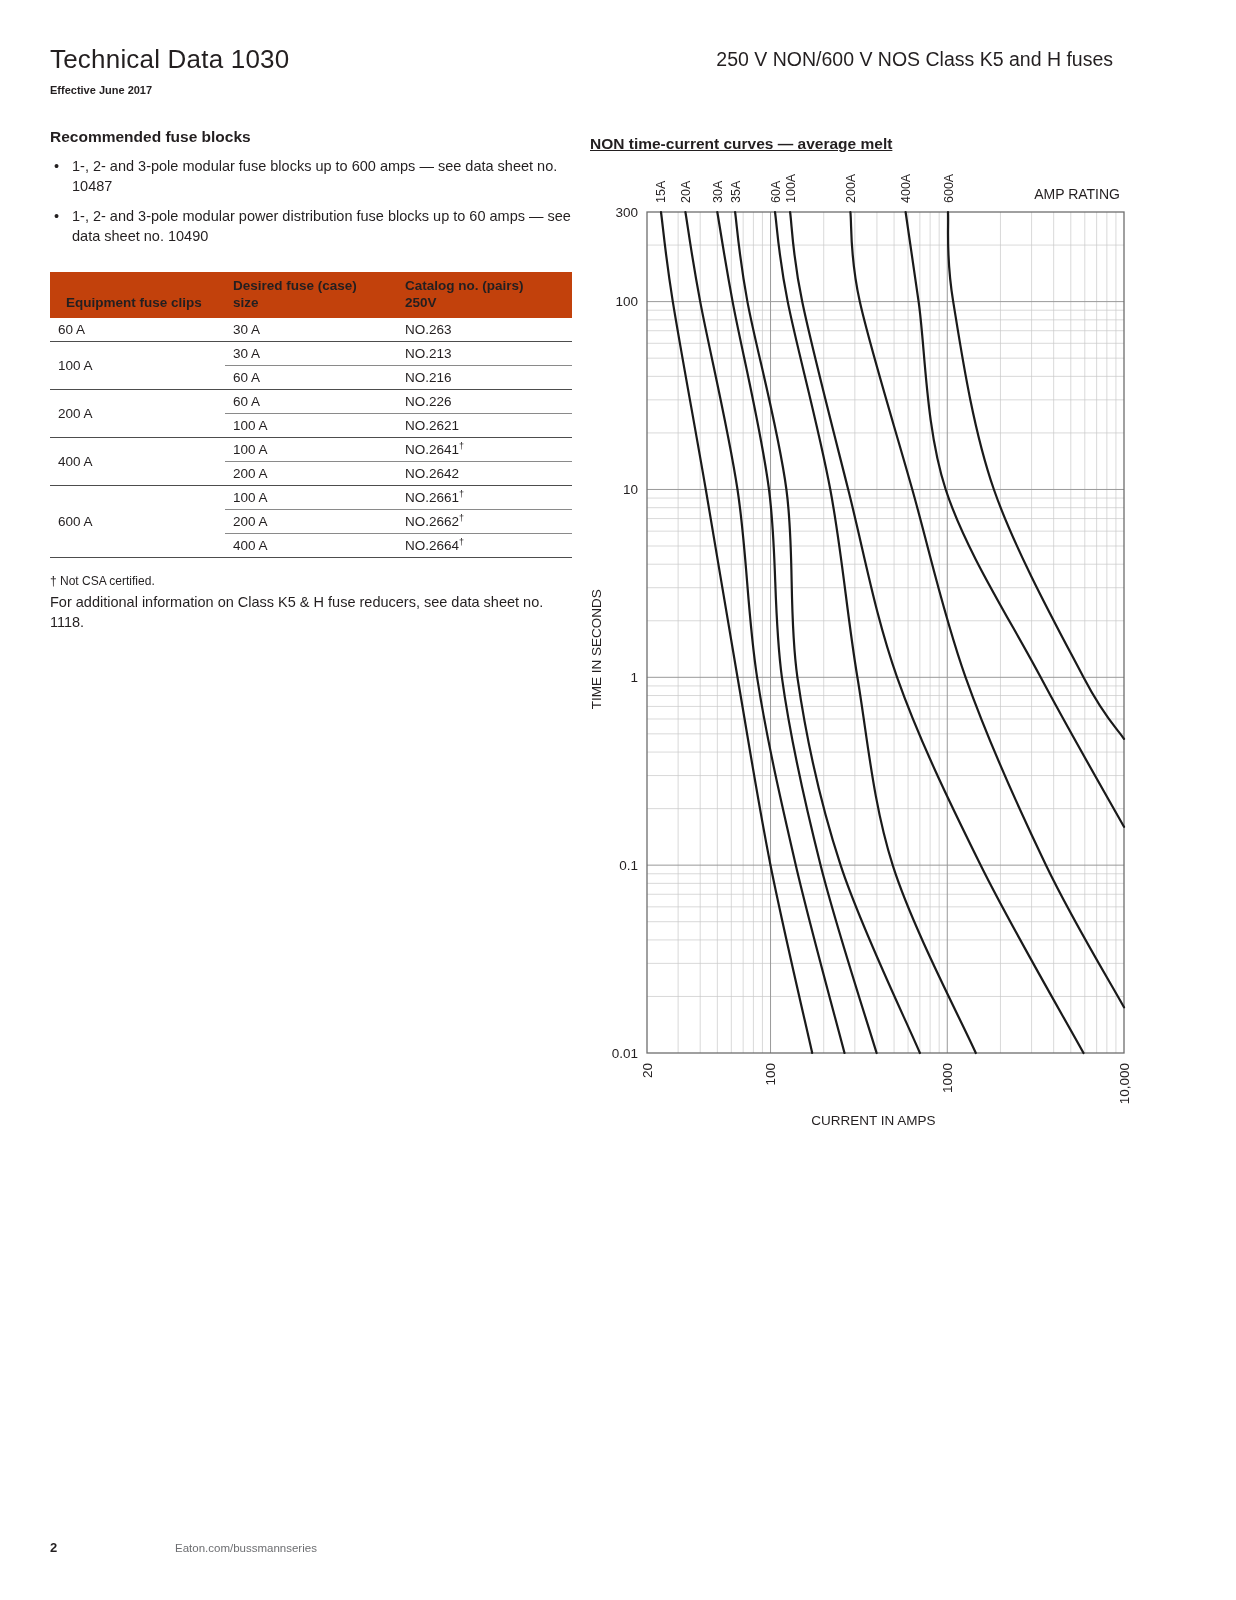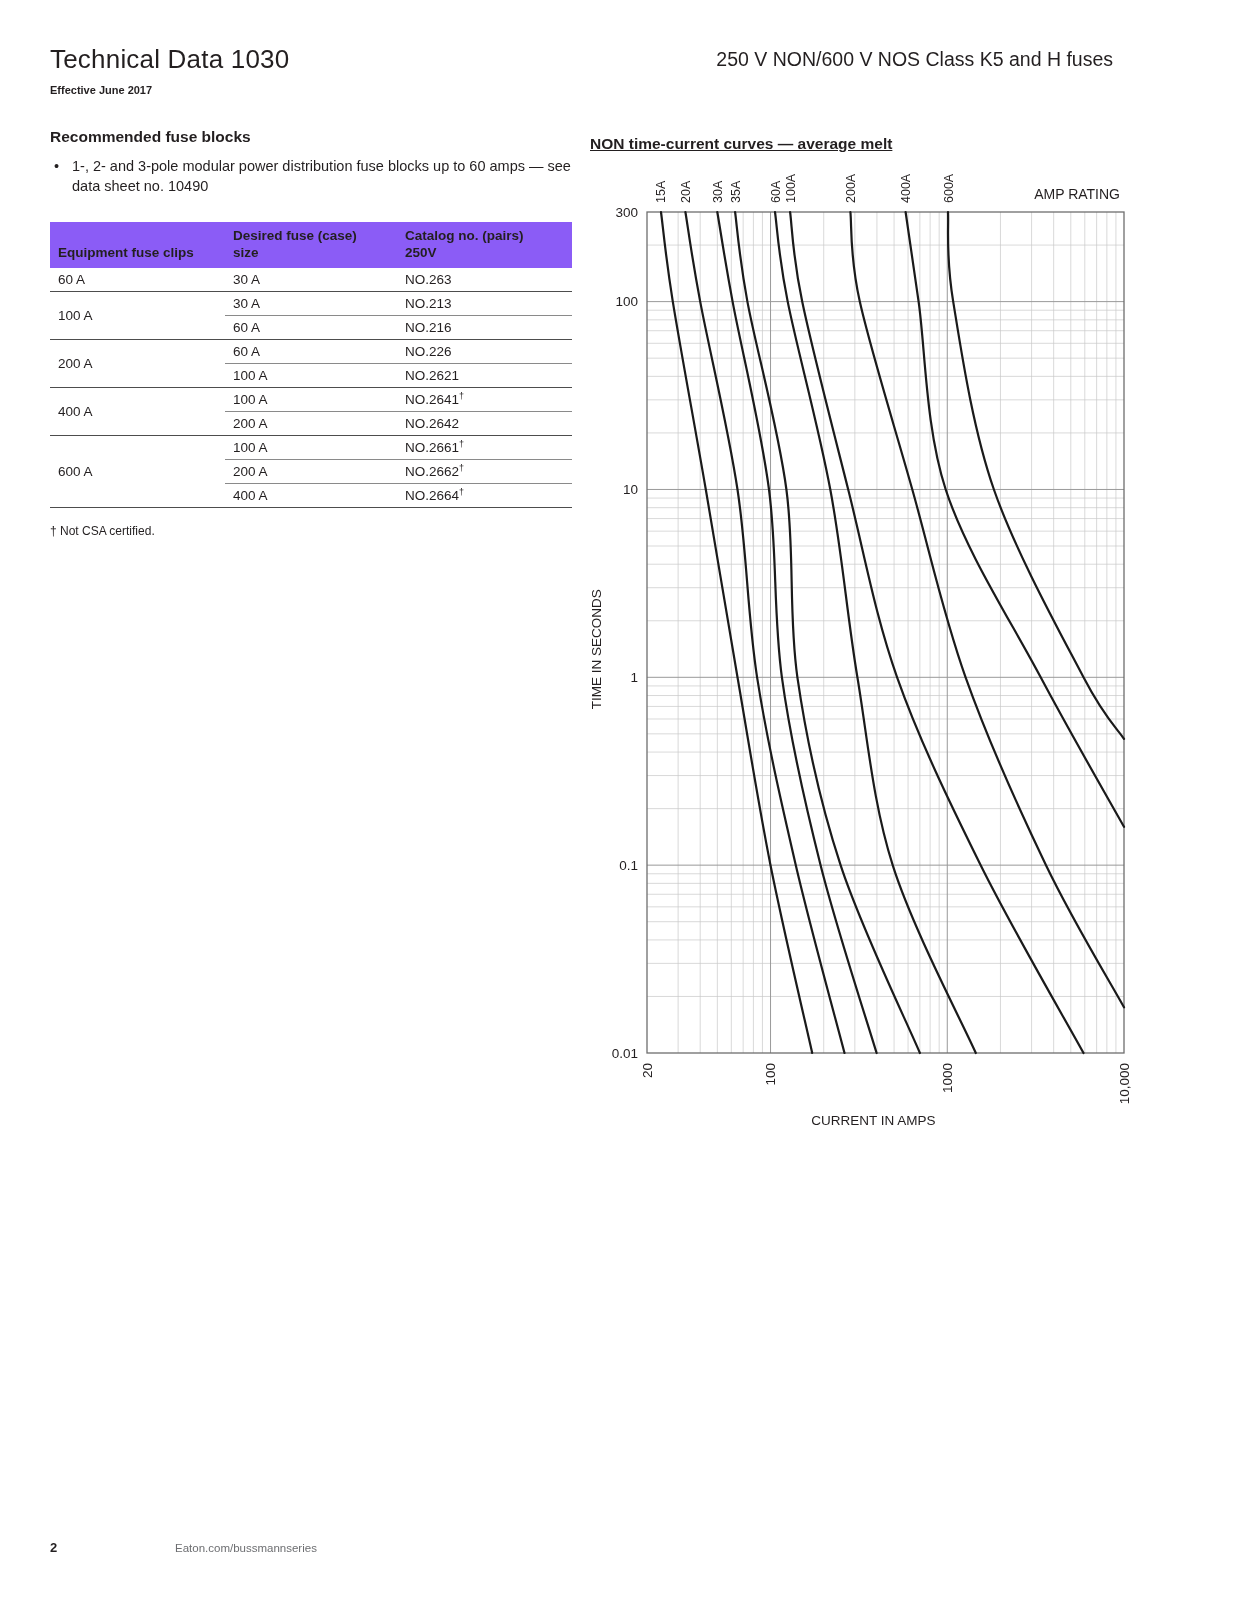--- a/index.html
+++ b/index.html
@@ -10,22 +10,22 @@
   .effective{font-size:11px;font-weight:bold;margin-top:9px;}
   .hdr-right{position:absolute;right:123px;top:48px;font-size:19.5px;text-align:right;}
   
   .leftcol{position:absolute;left:50px;top:128px;width:525px;}
   h3.sec{font-size:15.5px;font-weight:bold;margin:0 0 10px 0;}
   .bullets{margin:0 0 26px 0;padding:0;list-style:none;}
   .bullets li{font-size:14.5px;line-height:1.38;margin:0 0 10px 0;padding-left:22px;position:relative;}
   .bullets li:before{content:"\2022";position:absolute;left:4px;}
   
   table.reducers{border-collapse:collapse;width:522px;margin-top:4px;font-size:13.5px;border-bottom:1px solid #4d4d4d;}
-  table.reducers th{background:#8b5cf6;text-align:left;font-weight:bold;vertical-align:bottom;padding:6px 8px 6px 8px;line-height:1.25;}
-  table.reducers th:first-child{padding-left:8px;}
+  table.reducers th{background:#c2410c;text-align:left;font-weight:bold;vertical-align:bottom;padding:6px 8px 6px 8px;line-height:1.25;}
+  table.reducers th:first-child{padding-left:16px;}
   table.reducers td{padding:4px 8px;vertical-align:middle;}
   table.reducers col.c1{width:175px;} table.reducers col.c2{width:172px;} table.reducers col.c3{width:175px;}
   tr.group-start td{border-top:1px solid #4d4d4d;}
   td.sub{border-top:1px solid #8a8a8a;}
   td sup{font-size:9px;vertical-align:super;line-height:0;}
   .footnotes{margin-top:16px;}
   .fn-small{font-size:12px;margin:0 0 4px 0;}
   .fn-body{font-size:14.5px;line-height:1.38;margin:0;}
   
   .chartcol{position:absolute;left:590px;top:135px;width:620px;text-decoration:underline;}
@@ -40,20 +40,21 @@
 
 <div class="hdr-left">
   <div class="doc-title">Technical Data 1030</div>
   <div class="effective">Effective June 2017</div>
 </div>
 <div class="hdr-right">250 V NON/600 V NOS Class K5 and H fuses</div>
 
 <div class="leftcol">
   <h3 class="sec">Recommended fuse blocks</h3>
   <ul class="bullets" id="fuse-block-bullets">
+      <li>1-, 2- and 3-pole modular fuse blocks up to 600 amps — see data sheet no. 10487</li>
       <li>1-, 2- and 3-pole modular power distribution fuse blocks up to 60 amps — see data sheet no. 10490</li>
     </ul>
 
   <table class="reducers" id="reducers-table">
     <colgroup>
         <col class="c1">
         <col class="c2">
         <col class="c3">
       </colgroup>
     <thead>
@@ -107,20 +108,21 @@
         </tr>
         <tr>
           <td class="sub">400 A</td>
           <td class="sub">NO.2664<sup>†</sup></td>
         </tr>
       </tbody>
   </table>
 
   <div class="footnotes">
     <p class="fn-small">†  Not CSA certified.</p>
+    <p class="fn-body">For additional information on Class K5 &amp; H fuse reducers, see data sheet no. 1118.</p>
   </div>
 </div>
 
 <div class="chartcol">
   <h3 class="chart-title">NON time-current curves — average melt</h3>
   <svg id="chart-svg" width="620" height="985">
       <line x1="88.12132792680809" y1="56" x2="88.12132792680809" y2="897" stroke="#c9c9c9" stroke-width="0.7"></line>
       <line x1="110.20226149272983" y1="56" x2="110.20226149272983" y2="897" stroke="#c9c9c9" stroke-width="0.7"></line>
       <line x1="127.3295641787836" y1="56" x2="127.3295641787836" y2="897" stroke="#c9c9c9" stroke-width="0.7"></line>
       <line x1="141.32358941953794" y1="56" x2="141.32358941953794" y2="897" stroke="#c9c9c9" stroke-width="0.7"></line>

